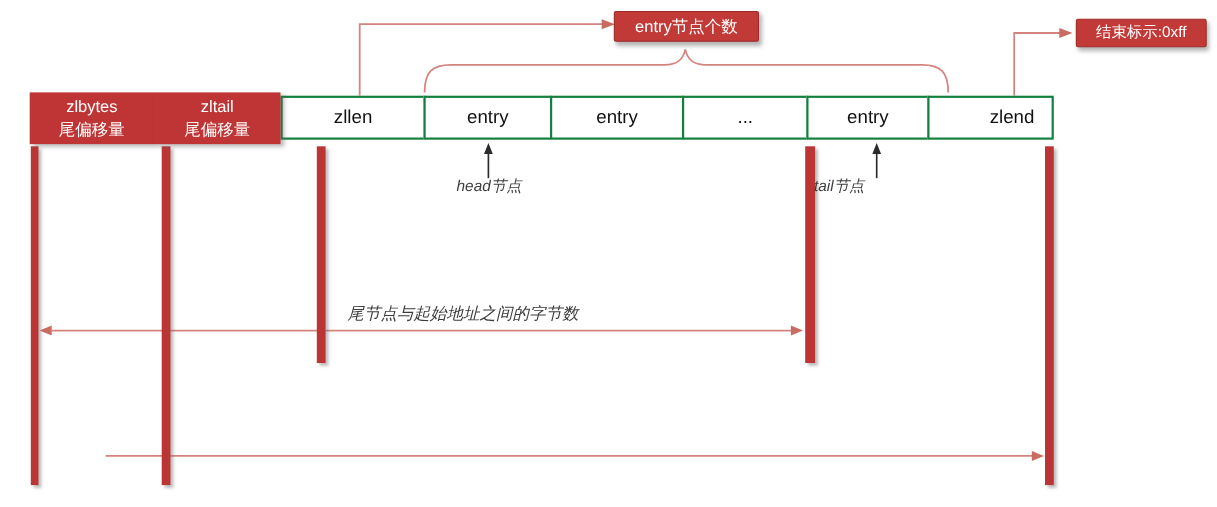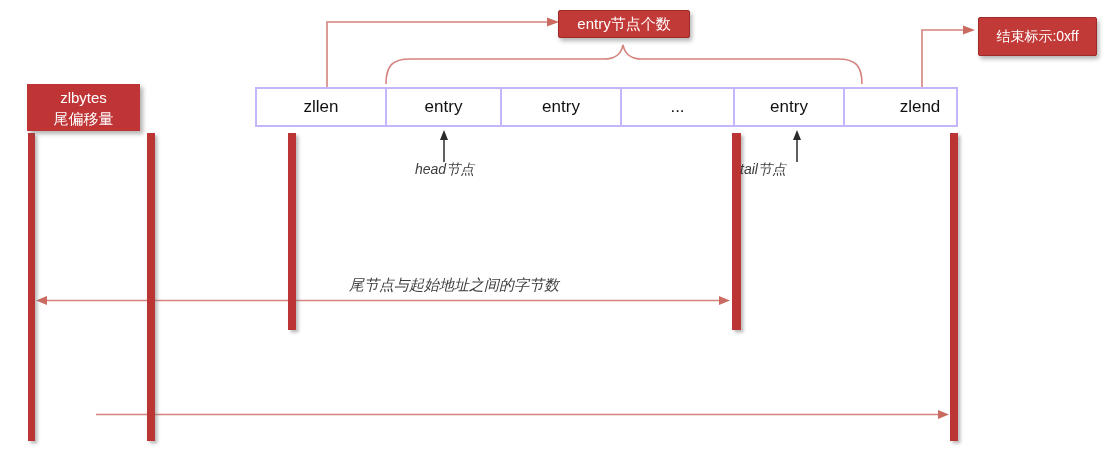--- a/index.html
+++ b/index.html
@@ -27,21 +27,21 @@
     box-sizing: border-box;
     display: flex;
     flex-direction: column;
     align-items: center;
     justify-content: center;
     text-align: center;
     z-index: 2;
   }
   .white-cell {
     background: #ffffff;
-    border: 2px solid #c4b5fd;
+    border: 2px solid #15803d;
     color: #111111;
     font-size: 17px;
   }
   .red-cell {
     background: #bf3435;
     color: #ffffff;
     font-size: 15px;
     line-height: 1.4;
     box-shadow: 3px 3px 4px rgba(90, 90, 90, 0.45);
     z-index: 3;
@@ -64,21 +64,20 @@
   .note {
     position: absolute;
     color: #3d3d3d;
     font-size: 14px;
     white-space: nowrap;
     z-index: 2;
     font-style: italic;
   }
   .note-offset {
     font-size: 15px;
-    margin-left: 33px;
   }
 </style>
 </head>
 <body>
 
 <div id="canvas">
 
   <svg id="lines-layer" viewBox="0 0 1106 461" xmlns="http://www.w3.org/2000/svg">
     <defs>
       <filter id="softshadow" x="-20%" y="-20%" width="160%" height="160%">
@@ -115,39 +114,43 @@
       <rect x="288" y="133" width="8" height="197"></rect>
       <rect x="732" y="133" width="9" height="197"></rect>
       <rect x="950" y="133" width="8" height="308"></rect>
     </g>
   </svg>
 
   <div class="cell red-cell" style="left:27px; top:84px; width:113px; height:47px;">
     <span>zlbytes</span>
     <span>尾偏移量</span>
   </div>
+  <div class="cell red-cell" style="left:140px; top:84px; width:115px; height:47px;">
+    <span>zltail</span>
+    <span>尾偏移量</span>
+  </div>
   <div class="cell white-cell" style="left:255px; top:87px; width:132px; height:40px;">
     <span>zllen</span>
   </div>
   <div class="cell white-cell" style="left:385px; top:87px; width:117px; height:40px;">
     <span>entry</span>
   </div>
   <div class="cell white-cell" style="left:500px; top:87px; width:122px; height:40px;">
     <span>entry</span>
   </div>
   <div class="cell white-cell" style="left:620px; top:87px; width:115px; height:40px;">
     <span>...</span>
   </div>
   <div class="cell white-cell" style="left:733px; top:87px; width:112px; height:40px;">
     <span>entry</span>
   </div>
   <div class="cell white-cell" style="left:843px; top:87px; width:115px; height:40px;padding-left:39px;">
     <span>zlend</span>
   </div>
 
   <div class="callout" style="left:558px; top:10px; width:132px; height:28px;">entry节点个数</div>
-  <div class="callout" style="left:978px; top:17px; width:119px; height:39px; font-size:14px;">结束标示:0xff</div>
+  <div class="callout" style="left:978px; top:17px; width:119px; height:26px; font-size:14px;">结束标示:0xff</div>
 
   <div class="note" style="left:415px; top:161px;">head节点</div>
   <div class="note" style="left:740px; top:161px;">tail节点</div>
   <div class="note note-offset" style="left:316px; top:276px;">尾节点与起始地址之间的字节数</div>
 
 </div>
 
 </body></html>

